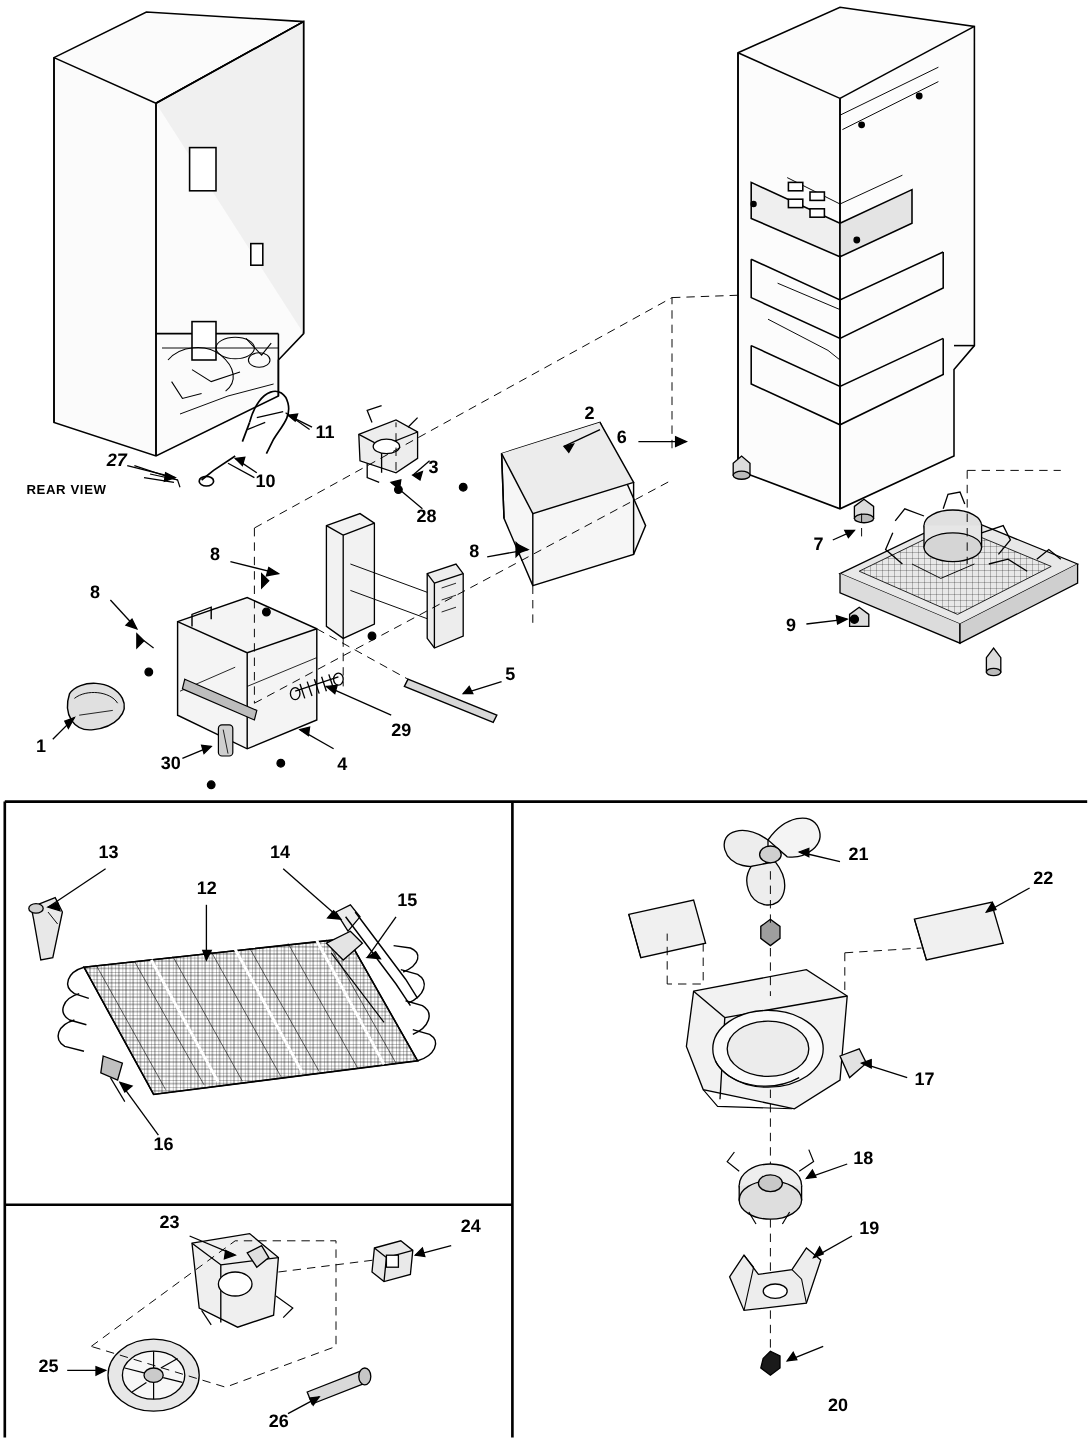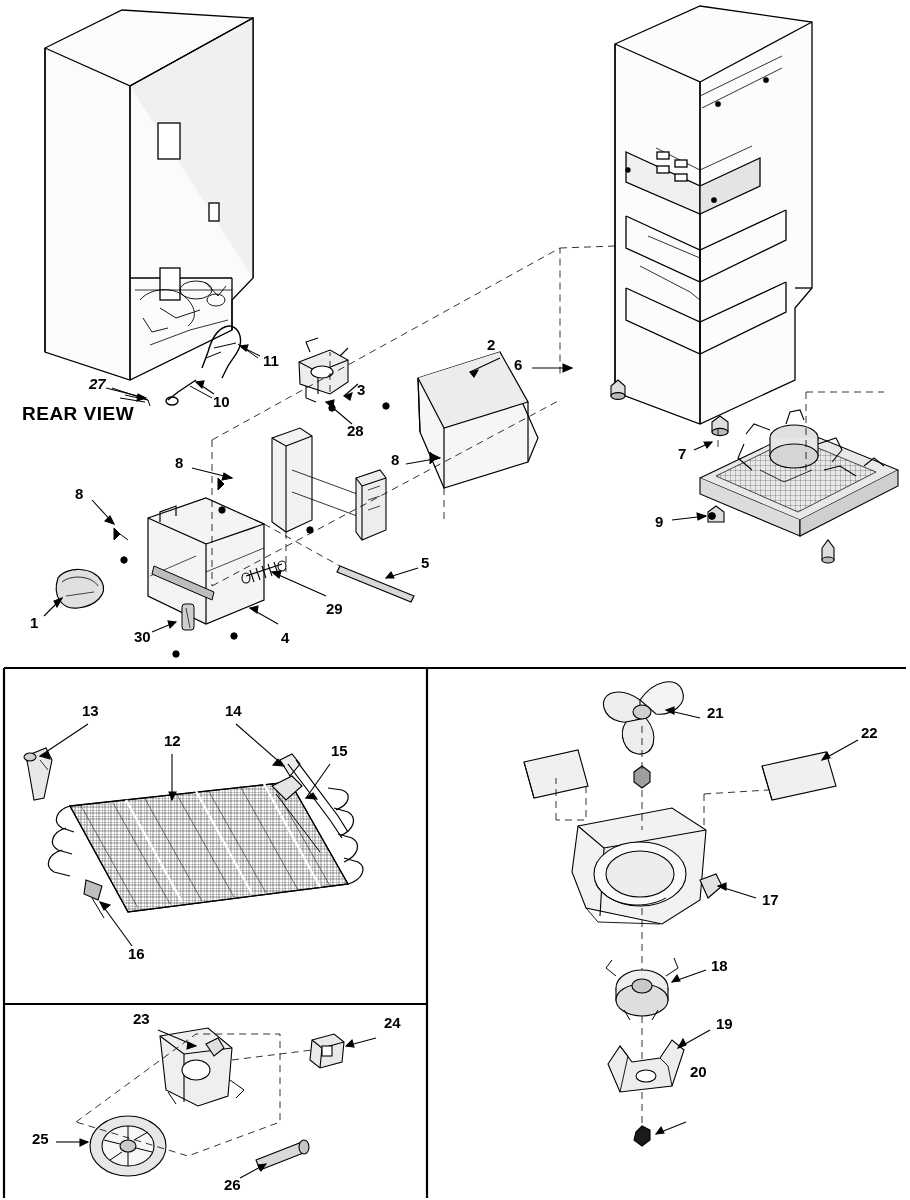--- a/index.html
+++ b/index.html
@@ -29,21 +29,21 @@
     font-family: "Liberation Sans", sans-serif;
     font-size: 15px;
     font-weight: bold;
     color: #000000;
     white-space: nowrap;
     line-height: 1;
   }
   .viewlabel {
     position: absolute;
     font-family: "Liberation Sans", sans-serif;
-    font-size: 19px;
+    font-size: 11px;
     font-weight: bold;
     color: #000000;
     letter-spacing: 0.5px;
     white-space: nowrap;
   }
 </style>
 </head>
 <body>
 
 <div id="page">
@@ -486,21 +486,21 @@
   <div class="callout" style="left:213px; top:394px;">10</div>
   <div class="callout" style="left:263px; top:353px;">11</div>
   <div class="callout" style="left:164px; top:733px;">12</div>
   <div class="callout" style="left:82px;  top:703px;">13</div>
   <div class="callout" style="left:225px; top:703px;">14</div>
   <div class="callout" style="left:331px; top:743px;">15</div>
   <div class="callout" style="left:128px; top:946px;">16</div>
   <div class="callout" style="left:762px; top:892px;">17</div>
   <div class="callout" style="left:711px; top:958px;">18</div>
   <div class="callout" style="left:716px; top:1016px;">19</div>
-  <div class="callout" style="left:690px; top:1064px;text-align:center;">20</div>
+  <div class="callout" style="left:690px; top:1164px;text-align:center;">20</div>
   <div class="callout" style="left:707px; top:705px;">21</div>
   <div class="callout" style="left:861px; top:725px;">22</div>
   <div class="callout" style="left:133px; top:1011px;">23</div>
   <div class="callout" style="left:384px; top:1015px;">24</div>
   <div class="callout" style="left:32px;  top:1131px;">25</div>
   <div class="callout" style="left:224px; top:1177px;">26</div>
   <div class="callout" style="left:89px;  top:376px;font-style:italic;">27</div>
   <div class="callout" style="left:347px; top:423px;">28</div>
   <div class="callout" style="left:326px; top:601px;">29</div>
   <div class="callout" style="left:134px; top:629px;">30</div>

